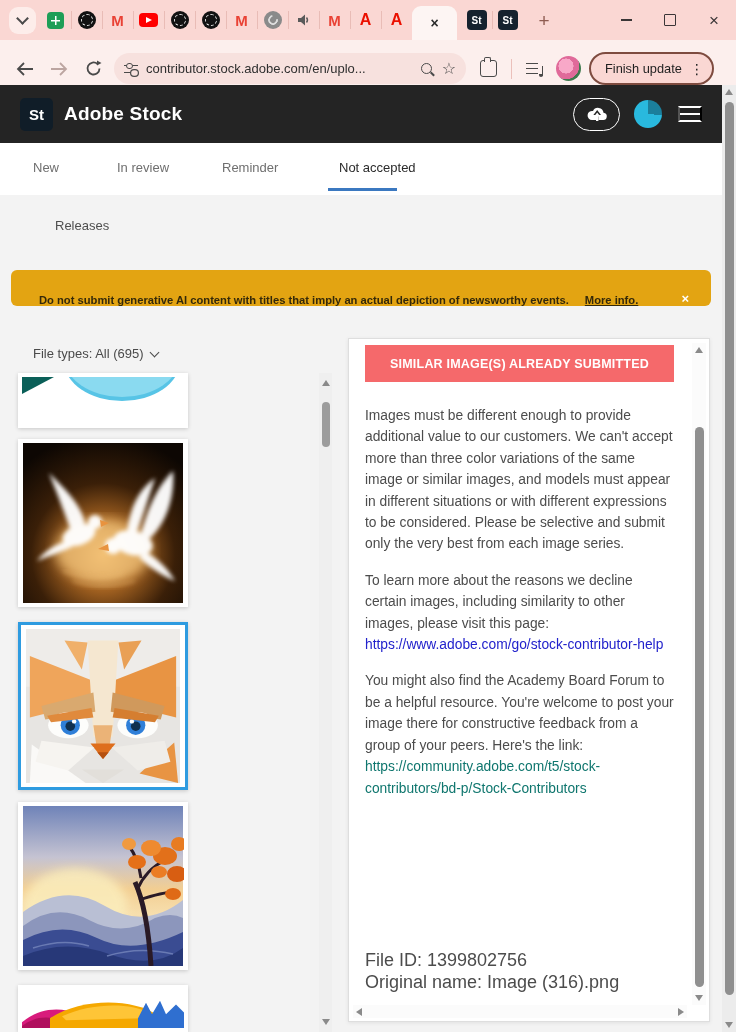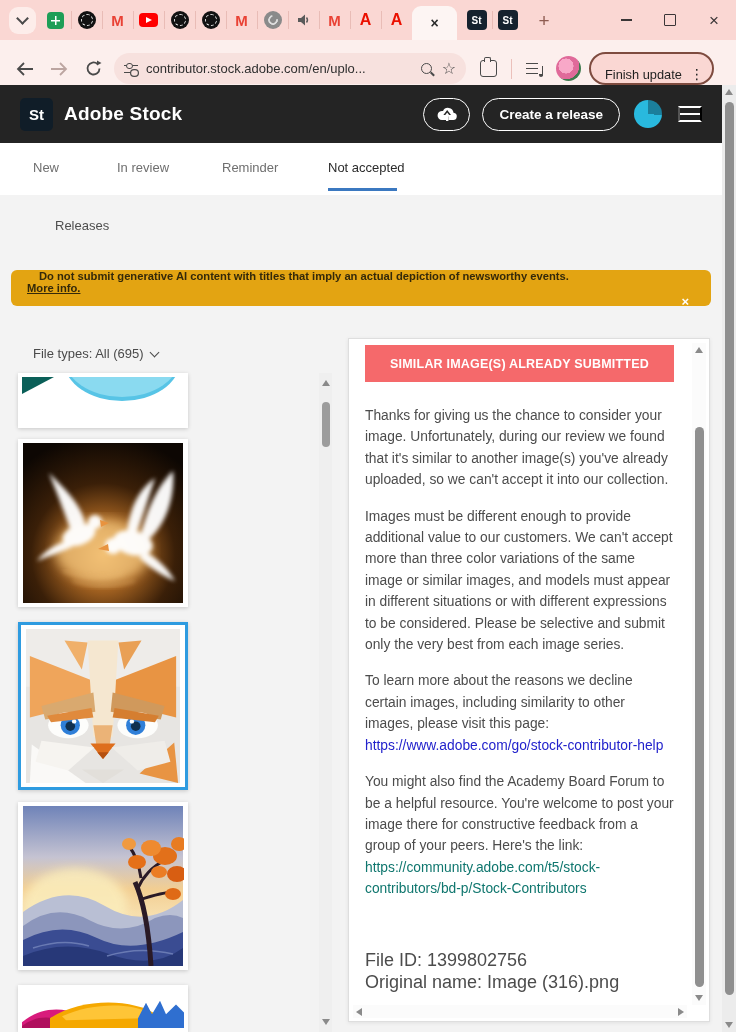--- a/index.html
+++ b/index.html
@@ -47,21 +47,21 @@
   .mag::after{content:"";position:absolute;left:8px;top:9px;width:5px;height:1.7px;background:#4a4a4a;transform:rotate(45deg);}
   .star{font-size:16px;color:#4a4a4a;flex:none;line-height:1;}
   .ext-icon{width:15px;height:15px;border:1.7px solid #4a4a4a;border-radius:3px;position:relative;margin:0 6px 0 14px;flex:none;}
   .ext-icon::after{content:"";position:absolute;left:3px;top:-4px;width:5px;height:4px;border:1.7px solid #4a4a4a;border-bottom:none;border-radius:2px 2px 0 0;background:#FCEFED;}
   .tb-divider{width:1px;height:20px;background:#EBC0BB;margin:0 8px;flex:none;}
   .listmusic{width:16px;height:14px;position:relative;flex:none;margin:0 6px;}
   .listmusic::before{content:"";position:absolute;left:0;top:1px;width:12px;height:1.8px;background:#4a4a4a;box-shadow:0 5px 0 #4a4a4a,0 10px 0 #4a4a4a;}
   .listmusic::after{content:"";position:absolute;right:-1px;top:4px;width:3.5px;height:8px;border-right:1.8px solid #4a4a4a;border-bottom:3px solid #4a4a4a;border-radius:0 0 2px 2px;}
   .avatar-sm{width:25px;height:25px;border-radius:50%;flex:none;margin:0 8px;
     background:radial-gradient(circle at 40% 40%,#F8A8C8 0 35%,#E06A9A 36% 62%,#3E7A4E 63% 100%);}
-  .finish-btn{height:33px;border-radius:17px;border:2px solid #7E4B3F;background:#FAD7D3;display:flex;padding:13px 8px 0 14px;margin-right:8px;flex:none;}
+  .finish-btn{height:33px;border-radius:17px;border:2px solid #7E4B3F;background:#FAD7D3;display:flex;align-items:center;padding:0 8px 0 14px;margin-right:8px;flex:none;}
   .finish-btn .lbl{font-size:12.8px;color:#1f1f1f;}
   .finish-dots{font-size:14px;color:#1f1f1f;margin-left:8px;line-height:1;}
   
   .appbar{position:absolute;left:0;top:85px;width:722px;height:58px;background:#242424;display:flex;align-items:center;}
   .logo{width:33px;height:33px;margin-left:20px;border-radius:5px;background:#101D28;color:#fff;font-weight:bold;font-size:15px;display:flex;align-items:center;justify-content:center;flex:none;}
   .appname{color:#fff;font-size:19px;font-weight:bold;margin-left:11px;letter-spacing:0.2px;}
   .appbar-right{margin-left:auto;display:flex;align-items:center;}
   .upload-btn{width:47px;height:33px;border-radius:17px;border:1.6px solid #fff;background:transparent;display:flex;align-items:center;justify-content:center;flex:none;}
   .release-btn{height:33px;border-radius:17px;border:1.6px solid #fff;background:transparent;color:#fff;font-size:13.5px;font-weight:bold;padding:0 16px;margin-left:12px;flex:none;}
   .avatar-user{width:28px;height:28px;border-radius:50%;margin-left:14px;flex:none;
@@ -69,21 +69,21 @@
   .hamburger{width:24px;height:16px;margin:0 20px 0 16px;border-top:2.6px solid #fff;border-bottom:2.6px solid #fff;position:relative;flex:none;background:transparent;}
   .hamburger::after{content:"";position:absolute;left:0;right:0;top:4.6px;height:2.6px;background:#fff;}
   
   .tabsrow{position:absolute;left:0;top:143px;width:722px;height:52px;background:#fff;}
   .tabitem{position:absolute;top:17px;font-size:13px;color:#6F6F6F;cursor:pointer;}
   .tabitem.active{color:#2B2B2B;}
   .tab-underline{position:absolute;top:45px;height:2.5px;background:#3B78C0;}
   
   .page{position:absolute;left:0;top:195px;width:722px;height:837px;background:#F3F3F3;}
   .releases{position:absolute;left:55px;top:23px;font-size:13px;color:#4E4E4E;}
-  .banner{position:absolute;left:11px;top:75px;width:700px;height:36px;border-radius:6px;background:#E3A412;display:flex;align-items:flex-start;flex-direction:column;}
+  .banner{position:absolute;left:11px;top:75px;width:700px;height:36px;border-radius:6px;background:#E3A412;display:flex;align-items:flex-end;}
   .banner-text{font-size:11.2px;font-weight:bold;color:#34290A;margin-left:28px;white-space:nowrap;}
   .banner-link{font-size:11.2px;font-weight:bold;color:#34290A;text-decoration:underline;margin-left:16px;white-space:nowrap;}
   .banner-close{margin-left:auto;margin-right:16px;color:#fff;font-size:13px;font-weight:bold;background:transparent;border:none;line-height:1;}
   .filetypes{position:absolute;left:33px;top:151px;font-size:13px;color:#4A4A4A;display:flex;align-items:center;}
   .chev-dn{width:6px;height:6px;border-right:1.7px solid #4A4A4A;border-bottom:1.7px solid #4A4A4A;transform:rotate(45deg);margin:-3px 0 0 7px;}
   
   .thumb{position:absolute;left:18px;width:170px;background:#fff;box-shadow:0 1px 4px rgba(0,0,0,0.18);box-sizing:border-box;padding:4px;}
   .thumb svg{display:block;width:100%;}
   .thumb.selected{border:3px solid #2E9BE0;padding:4px;}
   .t1{top:178px;height:55px;}
@@ -232,31 +232,30 @@
   <div class="appbar-right">
     <button class="upload-btn">
       <svg width="22" height="16" viewBox="0 0 22 16">
           <path d="M6,14 a4.5,4.5 0 1 1 1,-8.9 a5.5,5.5 0 0 1 10.5,1.6 a3.6,3.6 0 0 1 -0.8,7.3 z" fill="#fff"></path>
           <rect x="10" y="7" width="2.4" height="8" fill="#242424"></rect>
           <polygon points="11.2,4 15,9 7.4,9" fill="#242424"></polygon>
           <rect x="10" y="10" width="2.4" height="5" fill="#fff"></rect>
           <polygon points="11.2,6.5 14.3,10.5 8.1,10.5" fill="#fff"></polygon>
         </svg>
     </button>
-    <button class="release-btn">Create a release</button>
     <span class="avatar-user"></span>
     <button class="hamburger"></button>
   </div>
 </div>
 
 <div class="tabsrow">
   <span class="tabitem" style="left:33px;">New</span>
   <span class="tabitem" style="left:117px;">In review</span>
   <span class="tabitem" style="left:222px;">Reminder</span>
-  <span class="tabitem active" style="left:328px;">Not accepted</span>
+  <span class="tabitem active" style="left:339px;">Not accepted</span>
   <span class="tab-underline" style="left:328px;width:69px;"></span>
 </div>
 
 <div class="page">
 
   <span class="releases">Releases</span>
 
   <div class="banner">
     <span class="banner-text">Do not submit generative AI content with titles that imply an actual depiction of newsworthy events.</span>
     <span class="banner-link">More info.</span>
@@ -391,21 +390,20 @@
 
   <div class="list-scroll">
     <span class="tri tri-up"></span>
     <span class="list-thumb"></span>
     <span class="tri tri-dn"></span>
   </div>
 
   <div class="panel">
     <div class="status-banner">SIMILAR IMAGE(S) ALREADY SUBMITTED</div>
     <div class="panel-body">
-      <p>Thanks for giving us the chance to consider your image. Unfortunately, during our review we found that it's similar to another image(s) you've already uploaded, so we can't accept it into our collection.</p>
       <p>Images must be different enough to provide additional value to our customers. We can't accept more than three color variations of the same image or similar images, and models must appear in different situations or with different expressions to be considered. Please be selective and submit only the very best from each image series.</p>
       <p><span>To learn more about the reasons we decline certain images, including similarity to other images, please visit this page: </span><a class="link-blue" href="#">https://www.adobe.com/go/stock-contributor-help</a></p>
       <p><span>You might also find the Academy Board Forum to be a helpful resource. You're welcome to post your image there for constructive feedback from a group of your peers. Here's the link: </span><a class="link-purple" href="#">https://community.adobe.com/t5/stock-contributors/bd-p/Stock-Contributors</a></p>
     </div>
     <div class="panel-meta">
       <div>File ID: 1399802756</div>
       <div>Original name: Image (316).png</div>
     </div>
     <div class="panel-vscroll">
       <span class="tri tri-up"></span>

